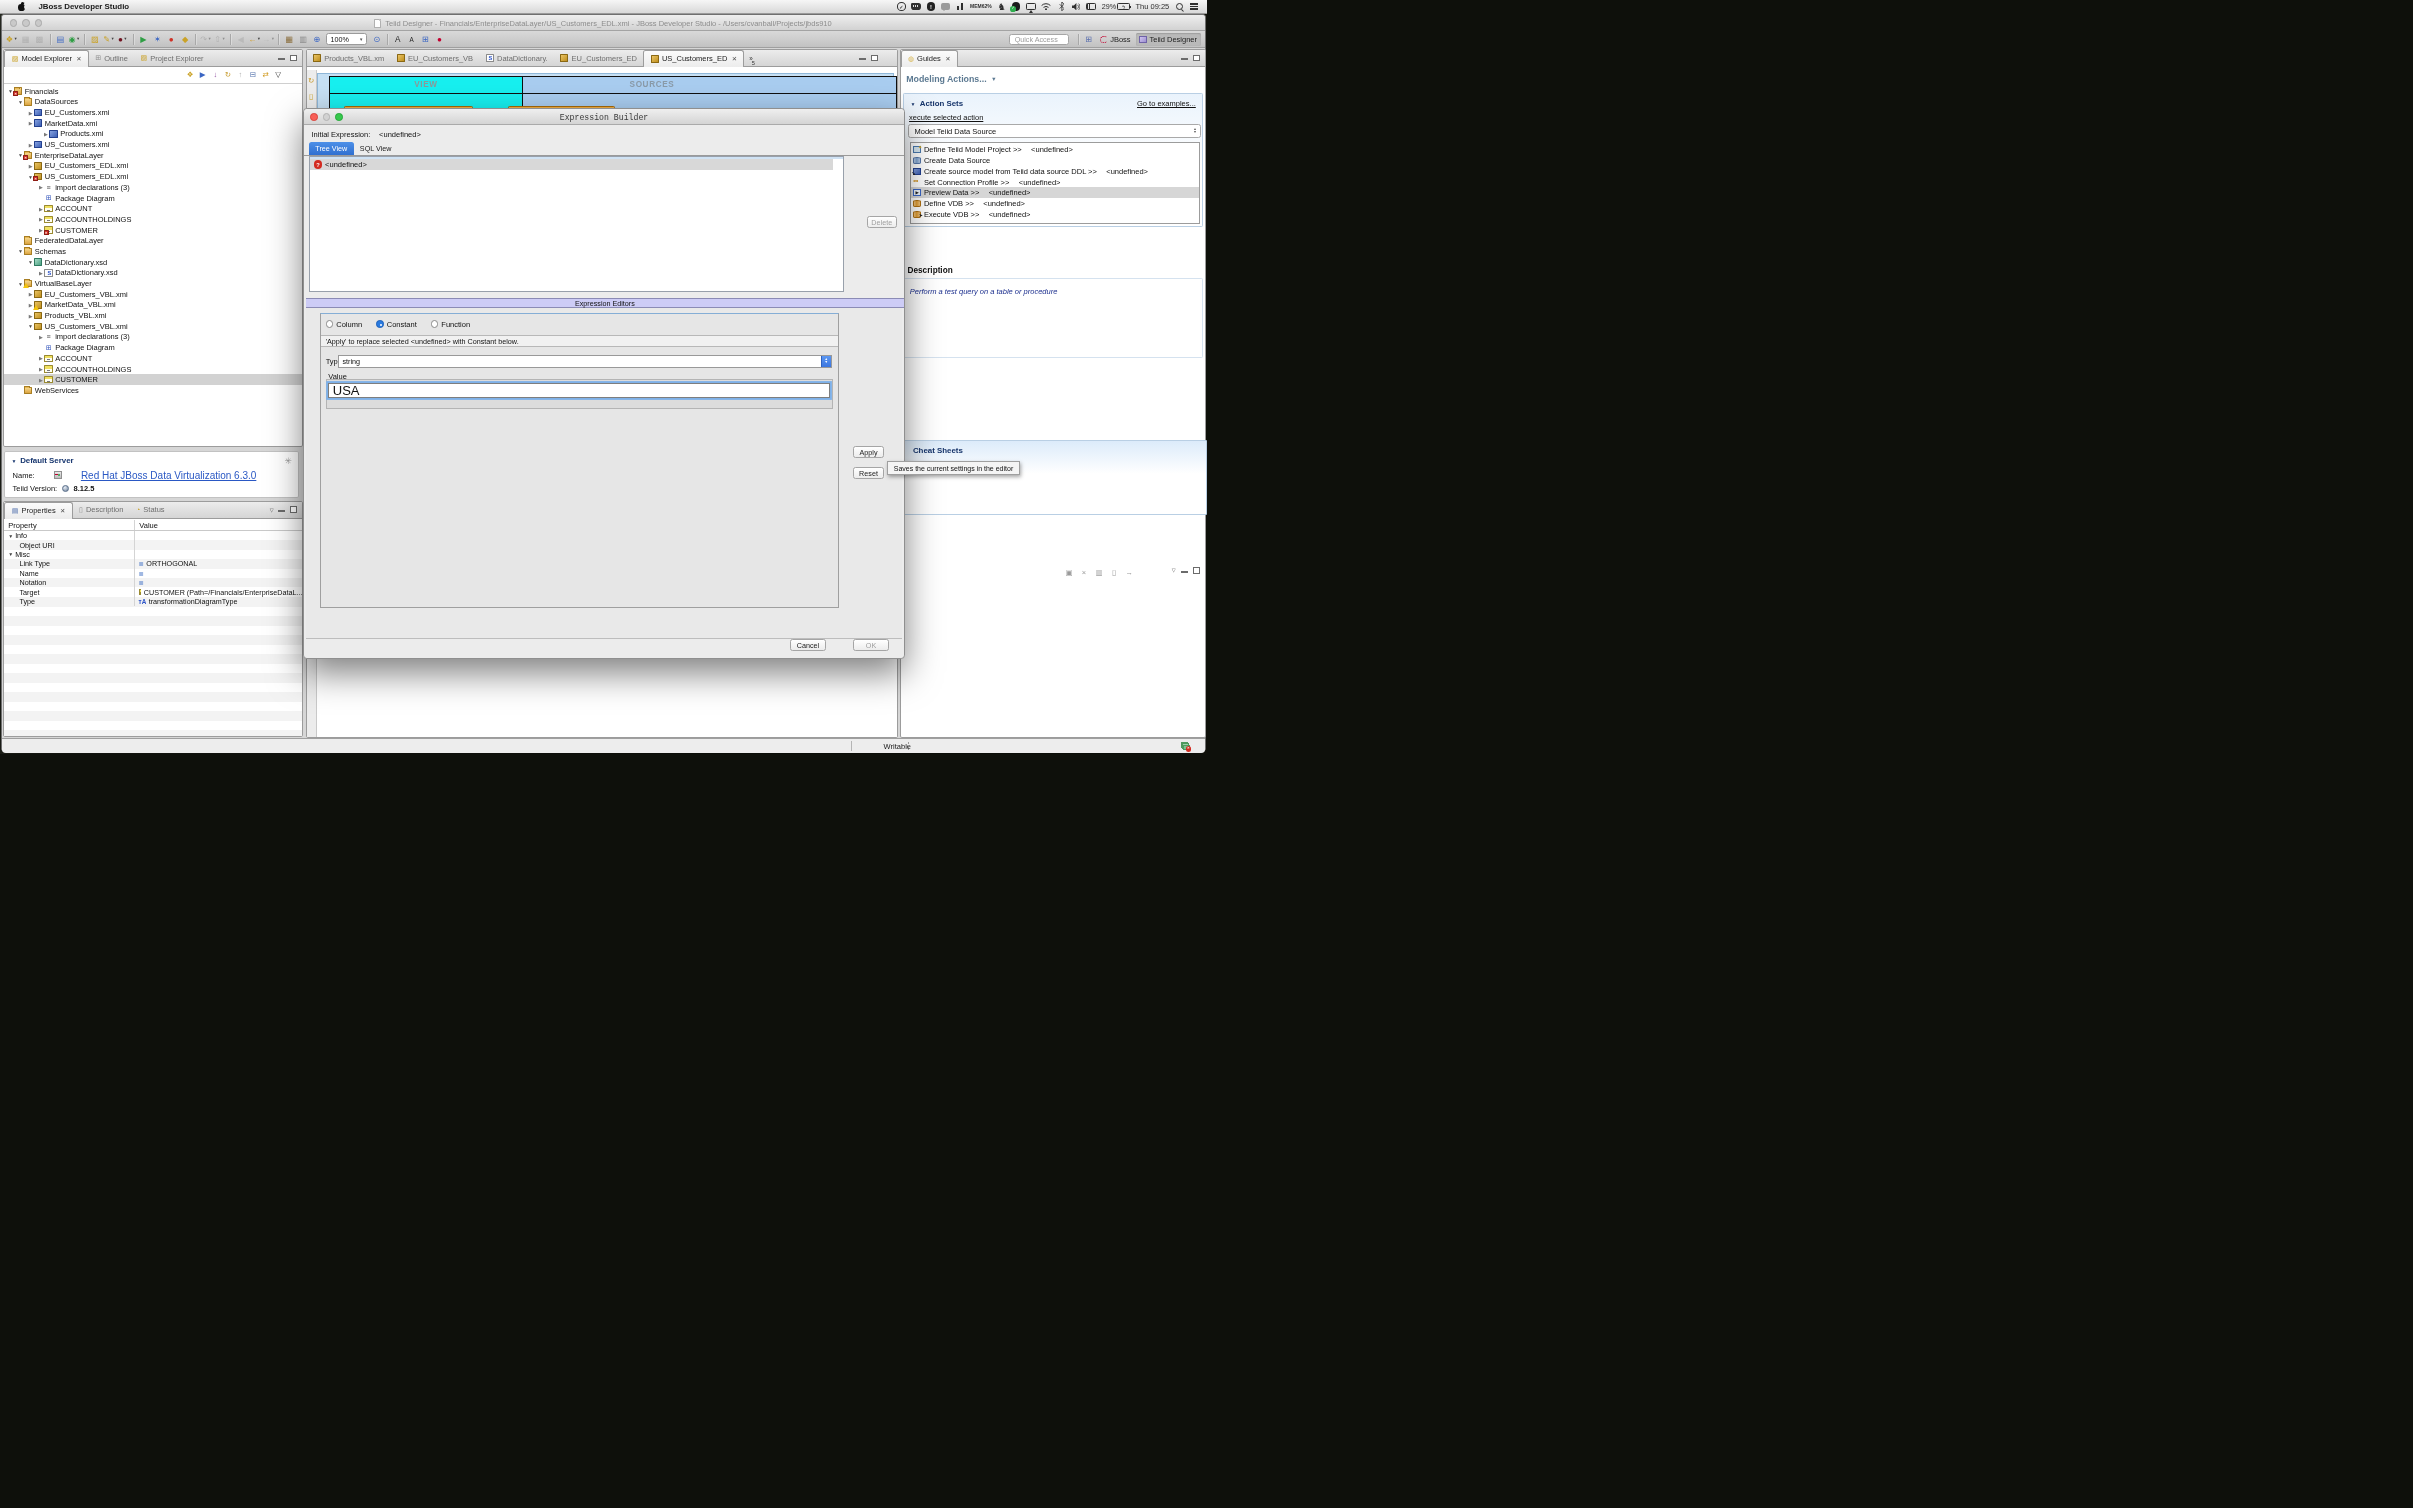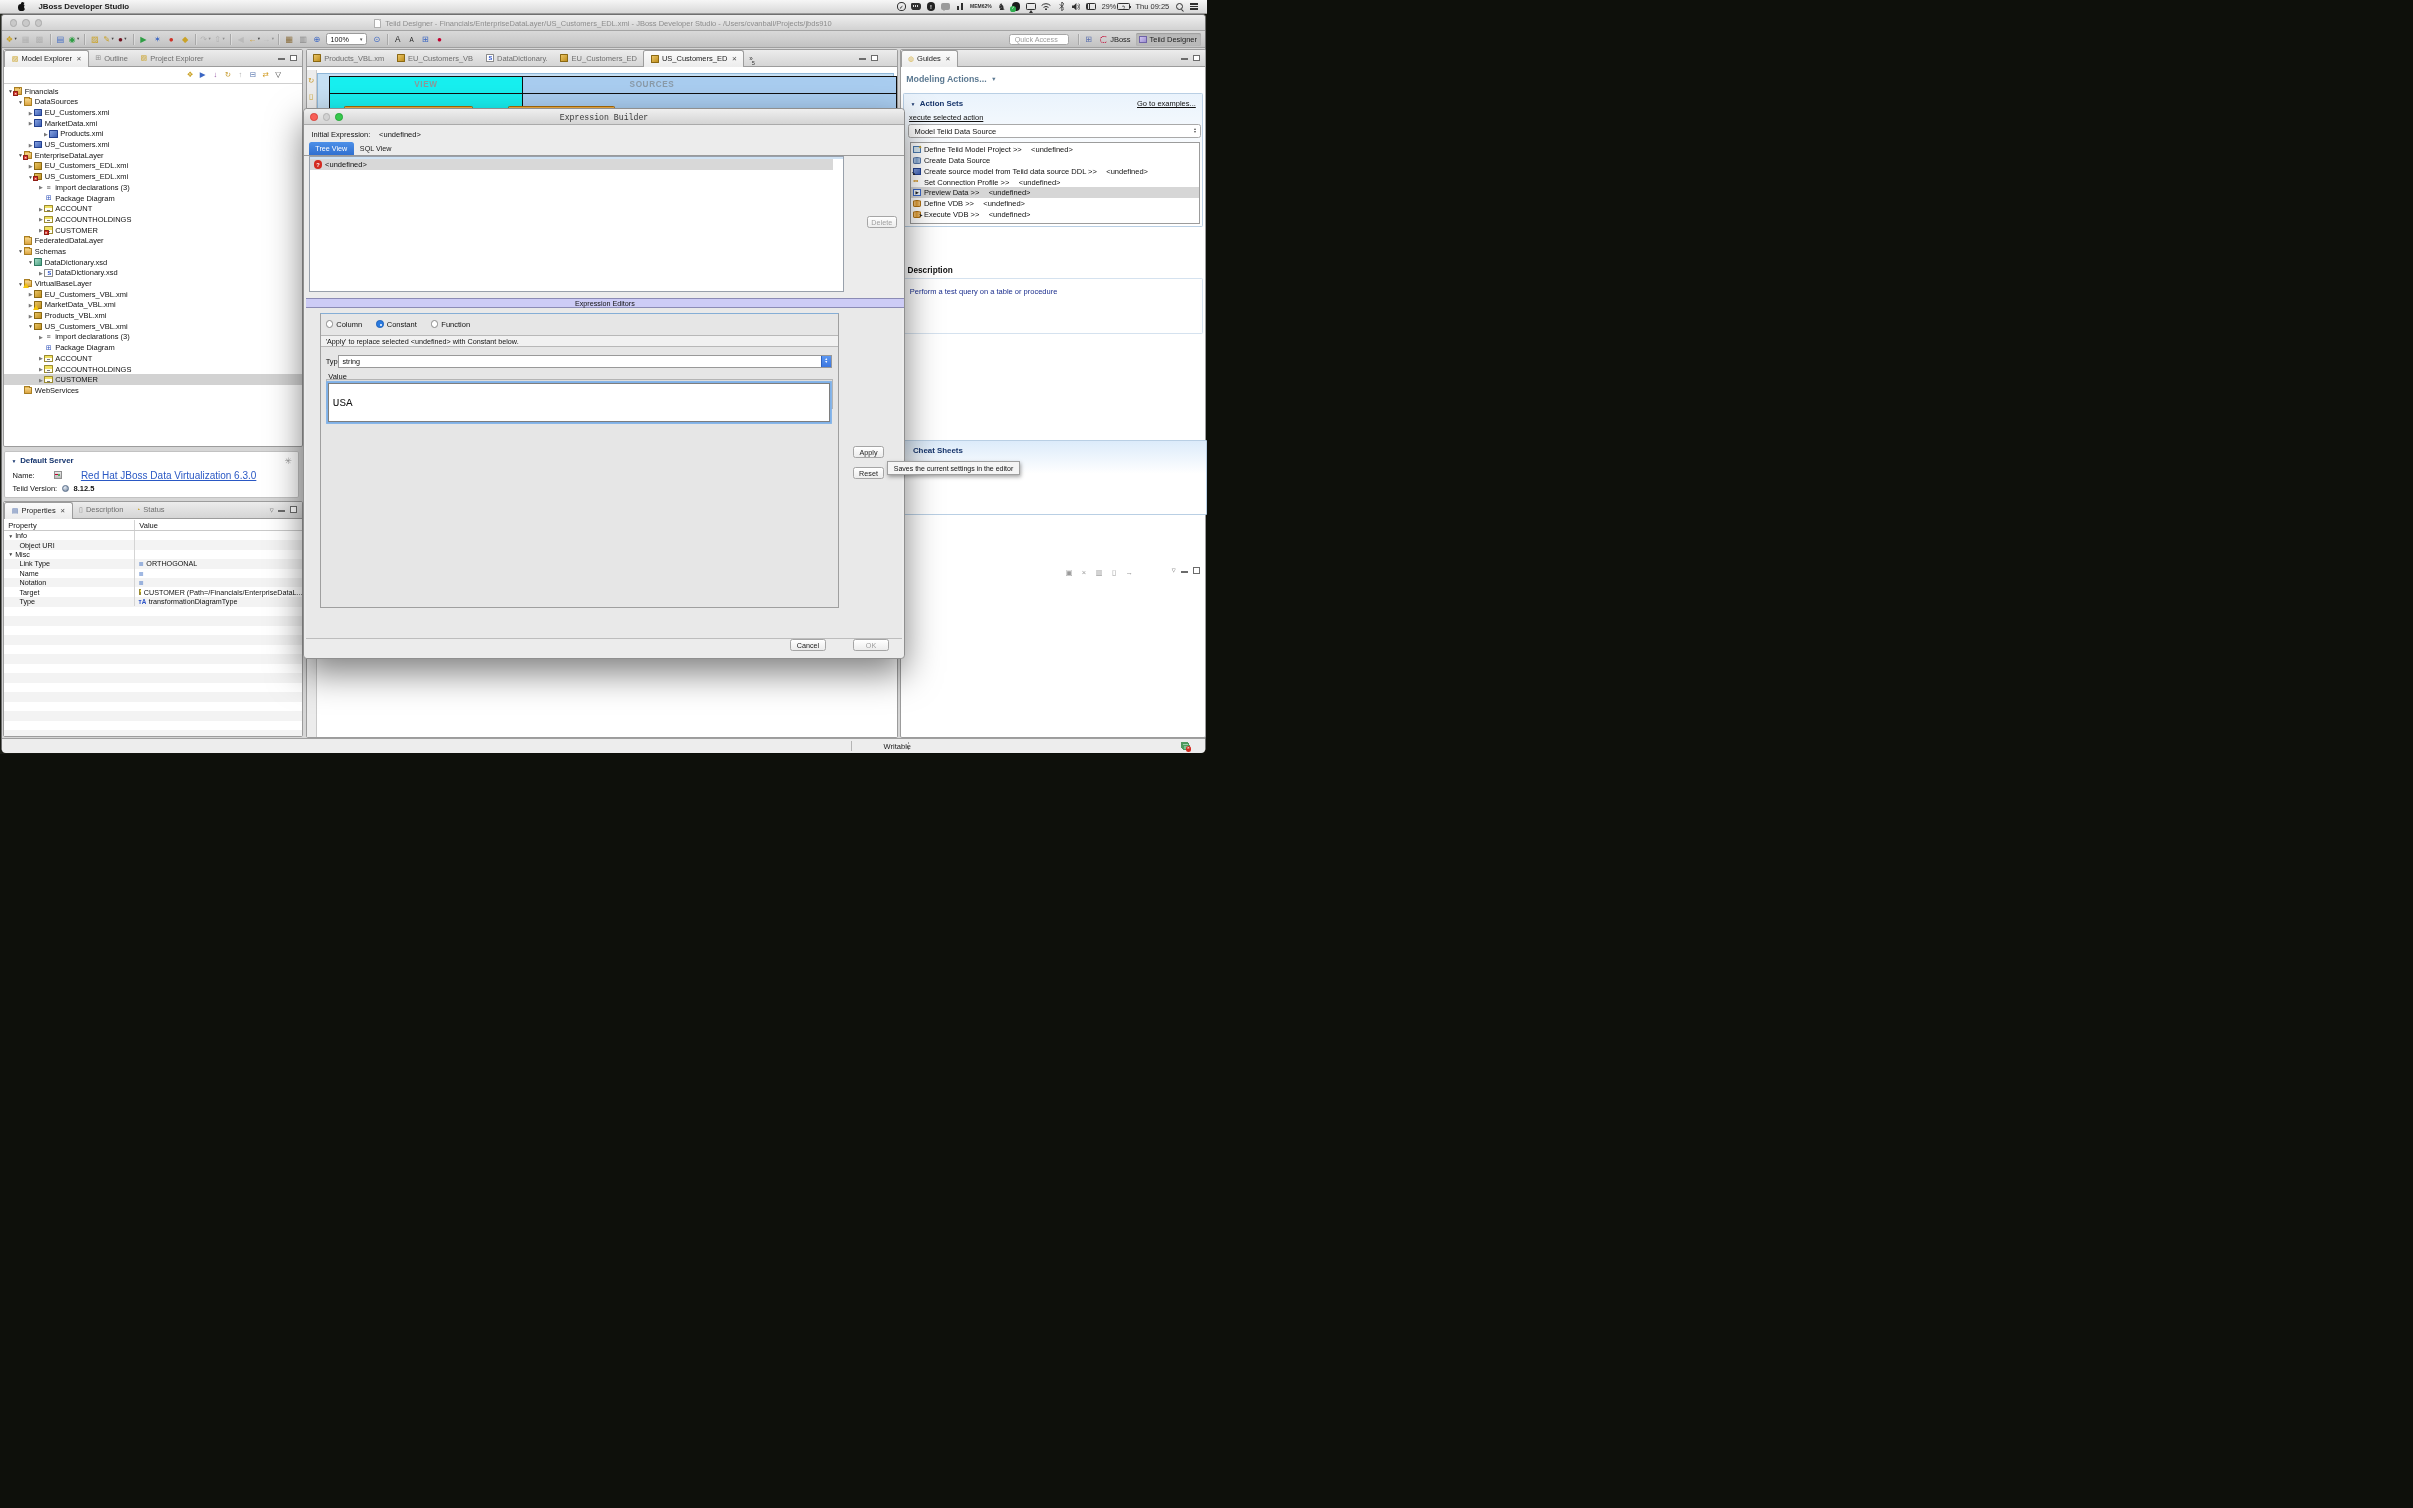--- a/index.html
+++ b/index.html
@@ -144,21 +144,21 @@
   .ee-outer{position:absolute;left:1.9px;right:1.9px;top:199px;bottom:19px;background:#e9e9e9;border-bottom:0.6px solid #bdbdbd;}
   .ee-group{position:absolute;left:15.7px;top:204px;width:519px;height:295px;background:#e6e6e6;border:0.6px solid #9f9f9f;border-top:1.3px solid #85aed6;}
   .radio{display:inline-flex;align-items:center;gap:3.1px;font-size:7.5px;color:#111;}
   .rb{width:7.5px;height:7.5px;border-radius:50%;background:#fff;border:0.6px solid #8a8a8a;position:relative;}
   .radio.sel .rb{background:#2a7ae0;border-color:#1f62ba;}
   .radio.sel .rb::after{content:"";position:absolute;left:2.5px;top:2.5px;width:2.5px;height:2.5px;background:#fff;border-radius:50%;}
   .hintstrip{position:absolute;left:0;right:0;top:21.4px;height:12px;background:#f1f1f1;border-top:0.6px solid #b8b8b8;border-bottom:0.6px solid #b8b8b8;display:flex;align-items:center;font-size:7.2px;color:#111;padding-left:5px;}
   .typesel{position:absolute;left:17px;top:41px;width:494px;height:12.6px;background:#fff;border:0.6px solid #999;display:flex;align-items:center;font-size:7.2px;color:#111;padding-left:3.8px;}
   .typesel .spin{position:absolute;right:0;top:0;bottom:0;width:10px;background:linear-gradient(#5b97f2,#3b76e0);border-left:0.6px solid #2f62bf;display:flex;flex-direction:column;align-items:center;justify-content:center;color:#fff;font-size:3.5px;line-height:3.8px;}
   .valwrap{position:absolute;left:5px;right:5px;top:65px;height:30px;background:#dcdcdc;border:0.6px solid #b4b4b4;}
-  .valinput{position:absolute;left:1.3px;right:1.3px;top:3.1px;height:39px;border:0.6px solid #7e7e7e;box-shadow:0 0 0 1.9px #7fb1e8;background:#fff;font-size:11px;color:#111;padding:0 3.8px;outline:none;font-family:Liberation Mono, monospace;}
+  .valinput{position:absolute;left:1.3px;right:1.3px;top:3.1px;height:15px;border:0.6px solid #7e7e7e;box-shadow:0 0 0 1.9px #7fb1e8;background:#fff;font-size:13px;color:#111;padding:0 3.8px;outline:none;}
   .tooltip{position:absolute;left:887px;top:461px;width:133px;height:14px;background:#f4f4f4;border:0.6px solid #9f9f9f;box-shadow:1.3px 1.9px 3.8px rgba(0,0,0,.35);display:flex;align-items:center;justify-content:center;font-size:7px;color:#111;z-index:90;}
 
   
   .ga-heading{font-size:8.8px;font-weight:bold;color:#5d7a92;}
   .asbox{position:absolute;border:0.6px solid #b9cfe4;background:linear-gradient(#eaf3fc,#ffffff 55%);border-radius:1.3px;}
   .as-title{color:#17356b;font-weight:bold;font-size:7.9px;}
   .linku{color:#111;text-decoration:underline;font-size:7.5px;}
   .gselect{position:absolute;height:14px;background:#fff;border:0.6px solid #a9a9a9;border-radius:2.5px;display:flex;align-items:center;font-size:7.5px;color:#111;padding-left:5px;}
   .gselect .spn{position:absolute;right:3.8px;display:flex;flex-direction:column;color:#555;font-size:3.5px;line-height:3.8px;}
   .actlist{position:absolute;background:#fff;border:0.6px solid #9c9c9c;overflow:hidden;}
@@ -816,21 +816,21 @@
                 <span style="margin-left: 6.3px;">&lt;undefined&gt;</span>
               </div>
               <div class="acrow">
                 <span class="aicon cylo runner"></span>
                 <span>Execute VDB &gt;&gt;</span>
                 <span style="margin-left: 6.3px;">&lt;undefined&gt;</span>
               </div>
             </div>
         </div>
         <div class="abs" style="left:7px;top:214px;"><span class="desc-title">Description</span></div>
-        <div class="descbox" style="left:2.5px;top:228px;width:300px;height:56px;">
+        <div class="descbox" style="left:2.5px;top:228px;width:300px;height:80px;font-style:italic;">
           <span class="desc-text abs" style="left:5.7px;top:7.5px;">Perform a test query on a table or procedure</span>
         </div>
         <div class="cheatbox" style="left:1.3px;top:390px;width:305px;height:75px;">
           <span class="cheat-title abs" style="left:10px;top:4.4px;">Cheat Sheets</span>
         </div>
         <div class="minitools" style="left:163px;top:517px;" id="cheat-tools">
             <span class="gicon" style="color: rgb(154, 154, 154);">▣</span>
             <span class="gicon" style="color: rgb(154, 154, 154);">×</span>
             <span class="gicon" style="color: rgb(154, 154, 154);">▥</span>
             <span class="gicon" style="color: rgb(154, 154, 154);">▯</span>

